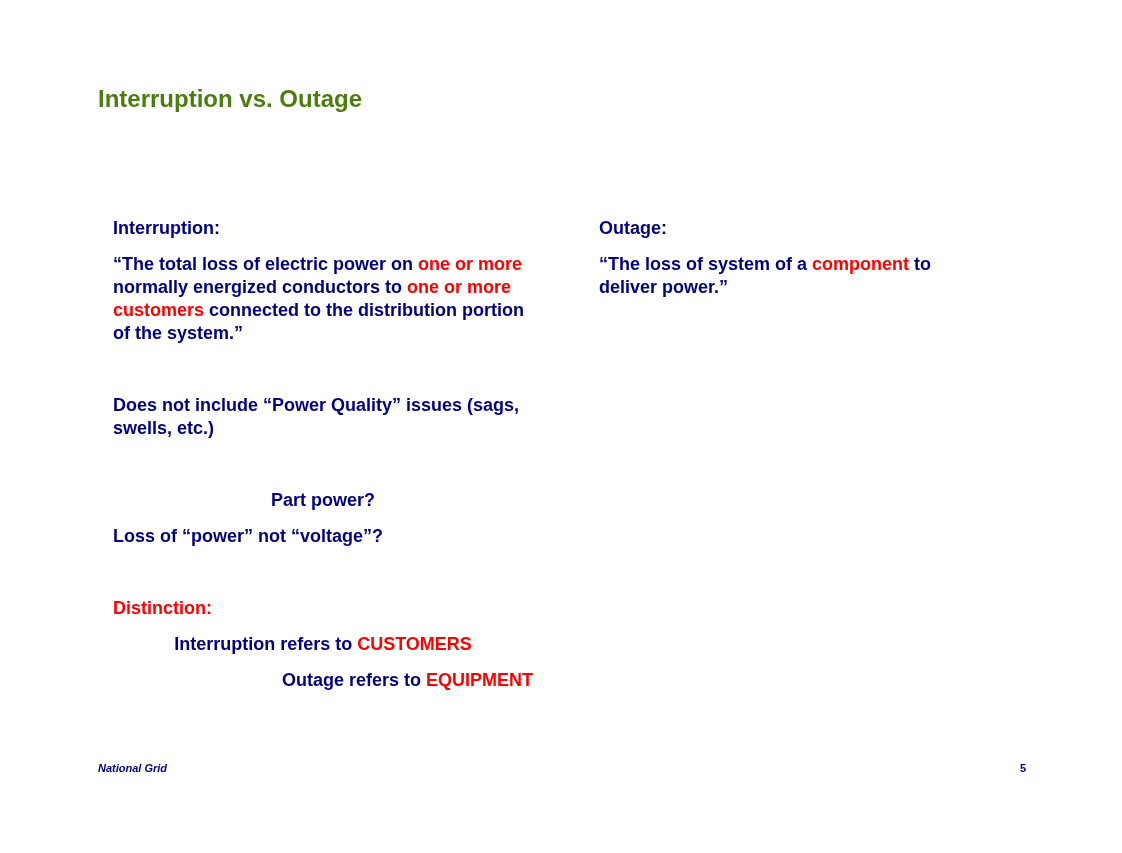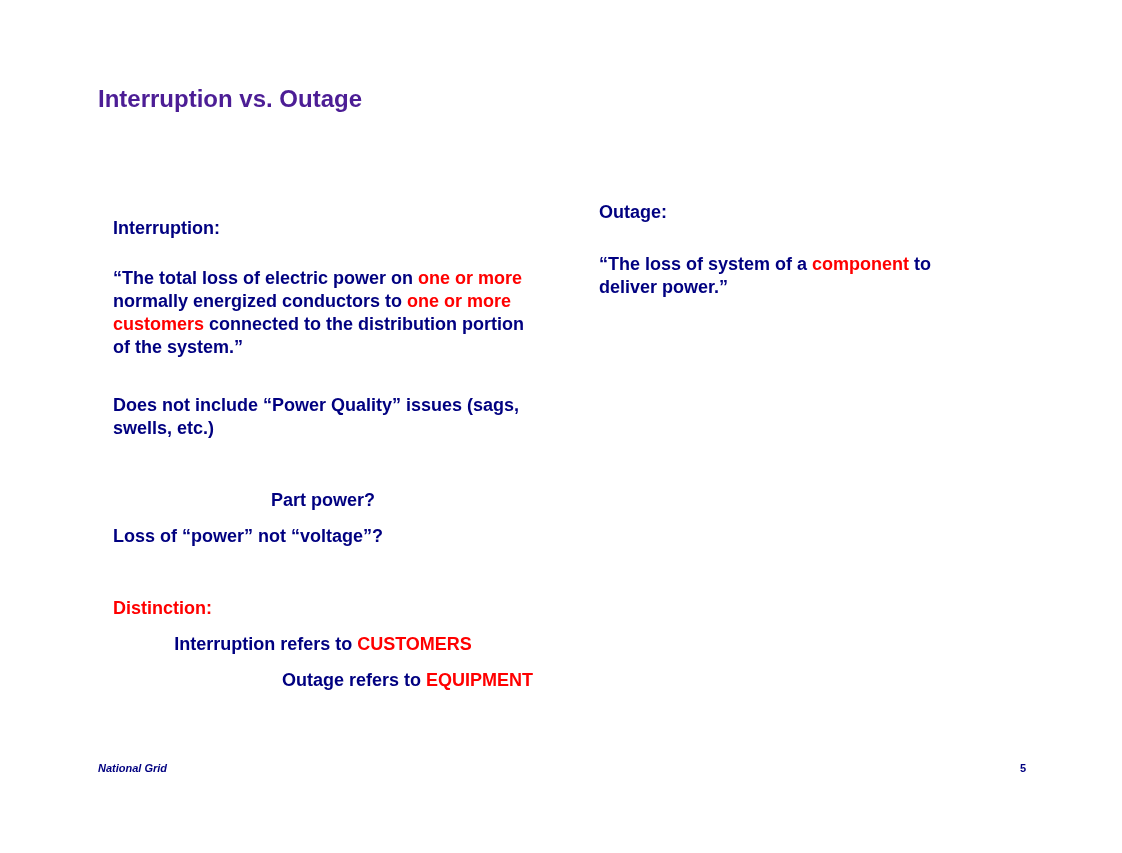--- a/index.html
+++ b/index.html
@@ -1,33 +1,33 @@
 <!DOCTYPE html>
 <html><head>
 <meta charset="utf-8">
 <style>
   html, body { margin:0; padding:0; background:#ffffff; }
   body { width:1122px; height:853px; position:relative; overflow:hidden;
          font-family:"Liberation Sans", sans-serif; font-weight:bold; color:#000080; }
   .abs { position:absolute; }
-  .title { left:98px; top:84px; font-size:24px; line-height:30px; color:#4c1d95; }
+  .title { left:98px; top:84px; font-size:24px; line-height:30px; color:#4d7c0f; }
   .col { width:450px; font-size:18px; line-height:23px; }
   .col p { margin:15px; }
   .red { color:#ff0000; }
   .footer { font-size:11px; line-height:14px; color:#000080; }
 </style>
 </head>
 <body>
 
 <div class="abs title">Interruption vs. Outage</div>
 
 <div class="abs col" style="left:98px; top:202px;">
   <p>Interruption:</p>
 </div>
-<div class="abs col" style="left:98px; top:252px; width:445px;">
+<div class="abs col" style="left:98px; top:238px; width:445px;">
   <p><span>“The total loss of electric power on </span><span class="red">one or more</span><span> normally energized conductors to </span><span class="red">one or more customers</span><span> connected to the distribution portion of the system.”</span></p>
 </div>
 <div class="abs col" style="left:98px; top:379px; width:445px;">
   <p>Does not include “Power Quality” issues (sags, swells, etc.)</p>
 </div>
 <div class="abs col" style="left:98px; top:474px;text-align:center;">
   <p>Part power?</p>
 </div>
 <div class="abs col" style="left:98px; top:510px;">
   <p>Loss of “power” not “voltage”?</p>
@@ -35,21 +35,21 @@
 <div class="abs col red" style="left:98px; top:582px;">
   <p>Distinction:</p>
 </div>
 <div class="abs col" style="left:98px; top:618px;text-align:center;">
   <p><span>Interruption refers to </span><span class="red">CUSTOMERS</span></p>
 </div>
 <div class="abs col" style="left:98px; top:654px;text-align:right;">
   <p><span>Outage refers to </span><span class="red">EQUIPMENT</span></p>
 </div>
 
-<div class="abs col" style="left:584px; top:186px;">
+<div class="abs col" style="left:584px; top:202px;">
   <p>Outage:</p>
 </div>
 <div class="abs col" style="left:584px; top:238px; width:425px;">
   <p><span>“The loss of system of a </span><span class="red">component</span><span> to deliver power.”</span></p>
 </div>
 
 <div class="abs footer" style="left:98px; top:761px;font-style:italic;">National Grid</div>
 <div class="abs footer" style="left:1020px; top:761px;">5</div>
 
 </body></html>

